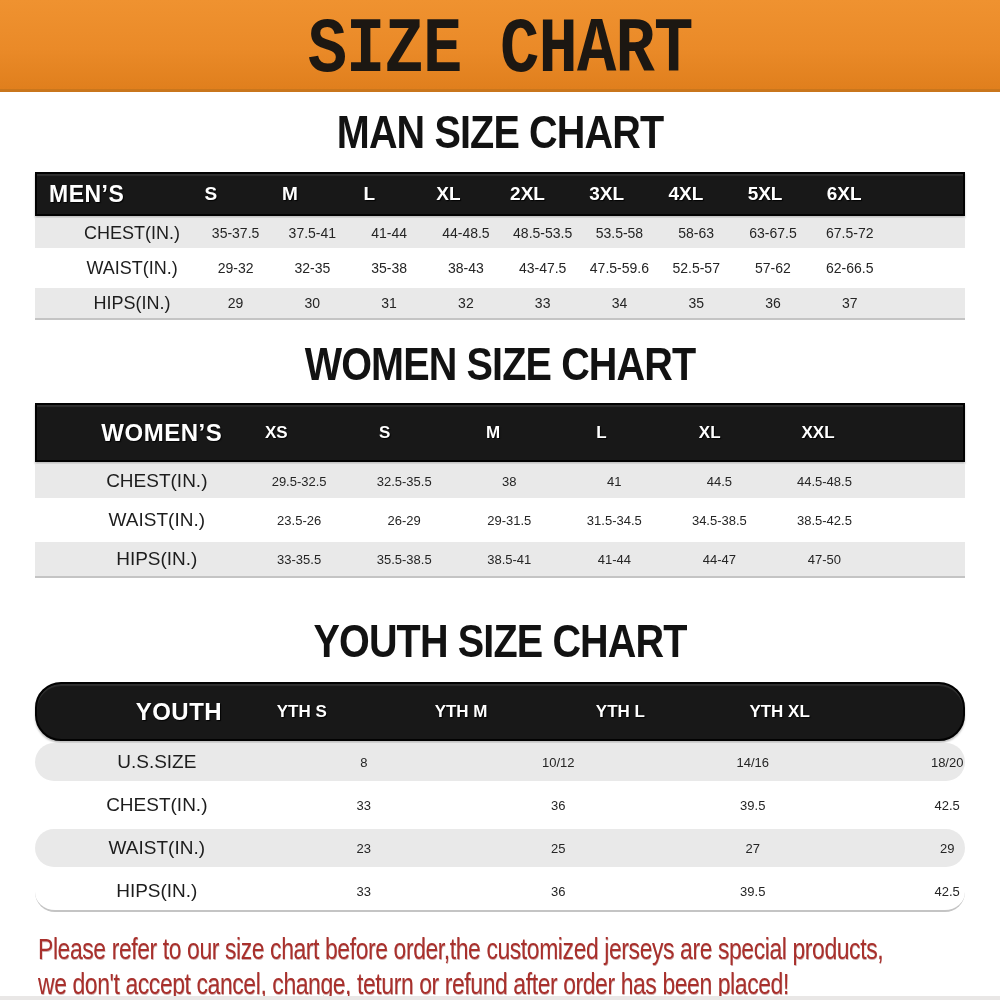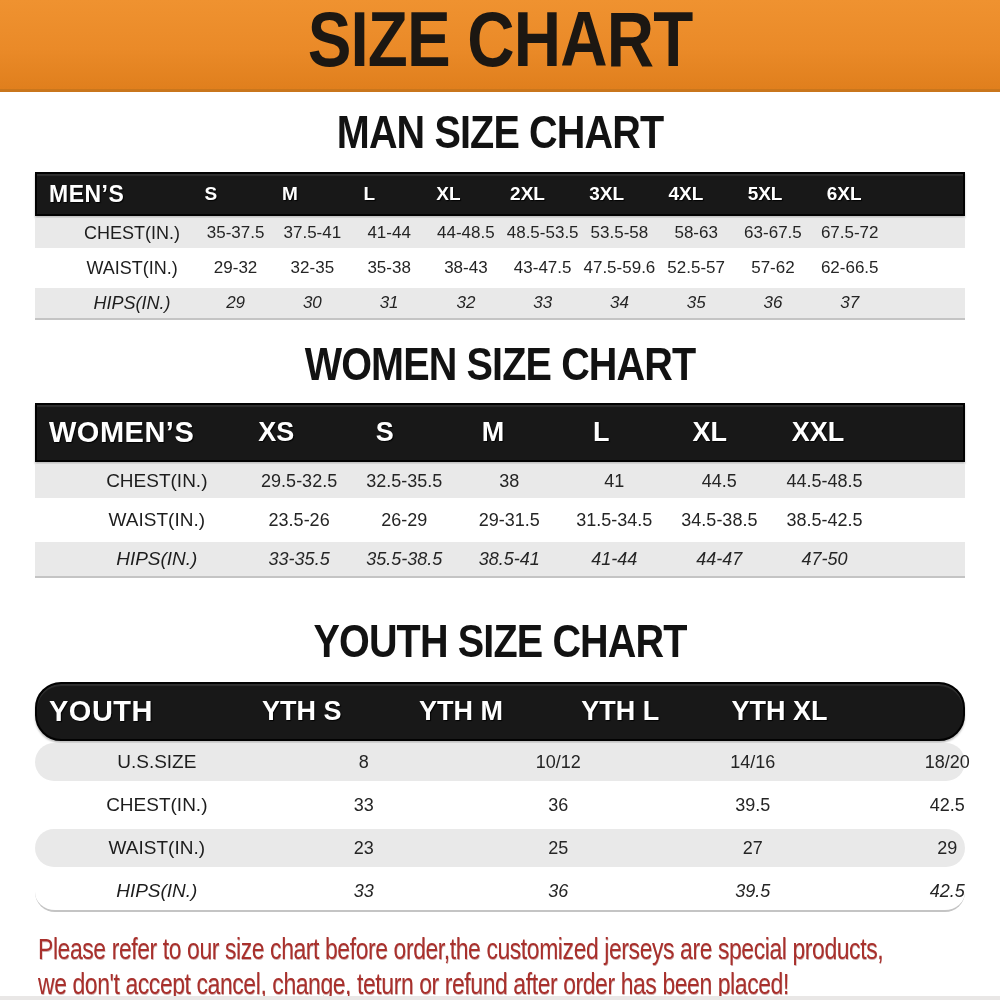--- a/index.html
+++ b/index.html
@@ -8,21 +8,21 @@
     background:#ffffff;
     font-family:"Liberation Sans", sans-serif;
     position:relative;
   }
 
   
   .banner {
     height:89px;
     background:linear-gradient(180deg, #ef9230 0%, #ea8a28 55%, #e07f1d 100%);
     border-bottom:3px solid #c9761c;
-    display:flex; align-items:flex-start; justify-content:center;
+    display:flex; align-items:flex-end; justify-content:center;font-family:Liberation Mono, monospace;
   }
   .banner-title {
     margin:0; line-height:1;
     font-size:78px; font-weight:bold; color:#1c1712;
     transform:scaleX(0.84); letter-spacing:-1px;
     white-space:nowrap;
   }
 
   
   .section-heading {
@@ -49,42 +49,42 @@
     color:#ffffff;
   }
   .sec-men   .thead { height:40px; }
   .sec-women .thead, .sec-youth .thead { height:55px; }
 
   .corner-label {
     padding-left:12px; font-weight:bold; letter-spacing:0.5px;
     text-shadow:1px 1px 1px rgba(0,0,0,0.9);
   }
   .sec-men .corner-label { font-size:23px; }
-  .sec-women .corner-label, .sec-youth .corner-label { font-size:29px; }
+  .sec-women .corner-label, .sec-youth .corner-label { font-size:24px;text-align:right; }
 
   .col-header { text-align:center; font-weight:bold; text-shadow:1px 1px 1px rgba(0,0,0,0.9); }
   .sec-men .col-header { font-size:19px; }
-  .sec-women .col-header, .sec-youth .col-header { font-size:27px; }
+  .sec-women .col-header, .sec-youth .col-header { font-size:17px; }
 
   .tbodyc { margin-top:2px; }
   .brow { background:#ffffff;padding-left:32px; }
   .brow.stripe { background:#e9e9e9; }
   .brow + .brow { margin-top:5px; }
-  .tbodyc .brow:last-child { border-bottom:2px solid #c4c4c4;font-style:italic; }
+  .tbodyc .brow:last-child { border-bottom:2px solid #c4c4c4; }
   .sec-men   .brow { height:30px; }
   .sec-women .brow { height:34px; }
   .sec-youth .brow { height:38px;gap:40px; }
 
   .row-label { text-align:center; color:#1d1d1d; }
   .sec-men .row-label { font-size:18px; }
   .sec-women .row-label, .sec-youth .row-label { font-size:19px; }
 
   .cellv { text-align:center; color:#252525; }
-  .sec-men .cellv { font-size:17px; }
-  .sec-women .cellv, .sec-youth .cellv { font-size:18px; }
+  .sec-men .cellv { font-size:14px; }
+  .sec-women .cellv, .sec-youth .cellv { font-size:13px; }
 
   
   .disclaimer { margin:20px 0 0 38px; }
   .disclaimer p {
     margin:0; color:#a8302c;
     font-size:29px; line-height:1.21; letter-spacing:-0.5px;
     transform:scaleX(0.79); transform-origin:left center;
     white-space:nowrap;
     text-shadow:0.5px 0.5px 0 rgba(120,20,20,0.35);
   }

